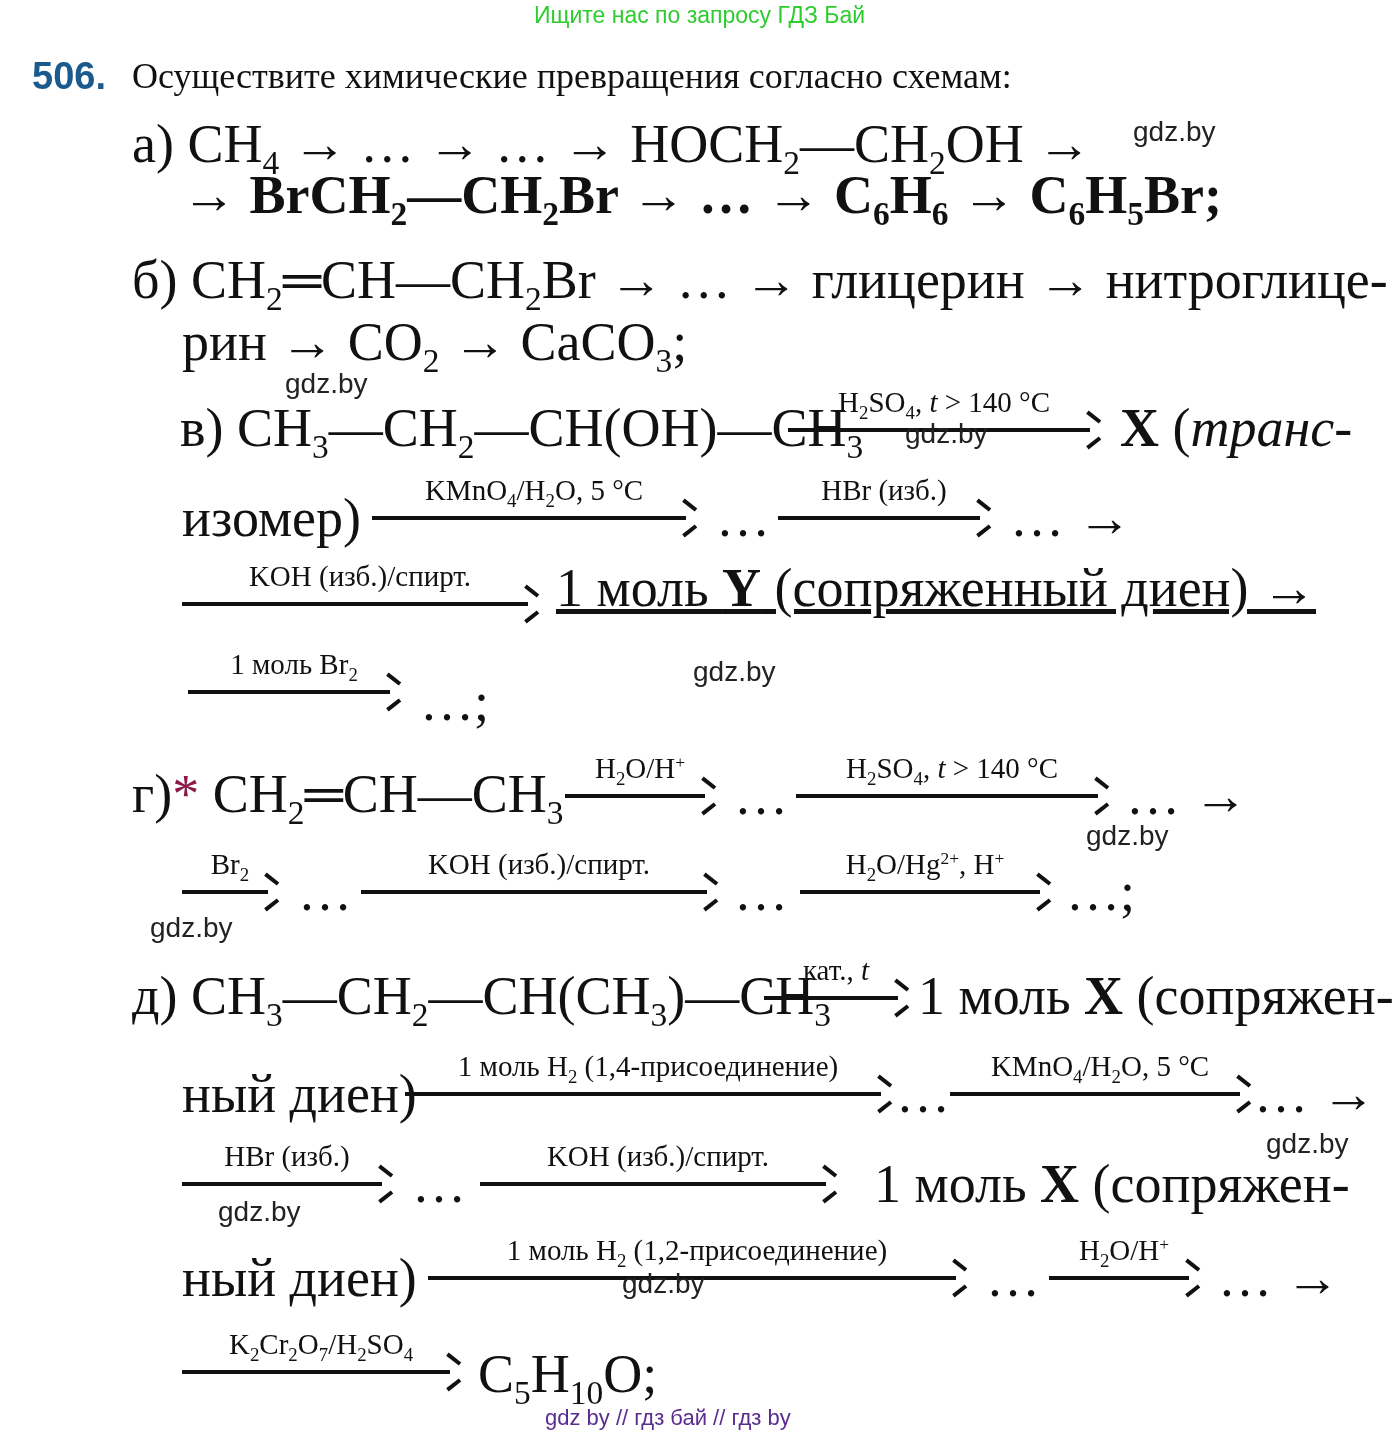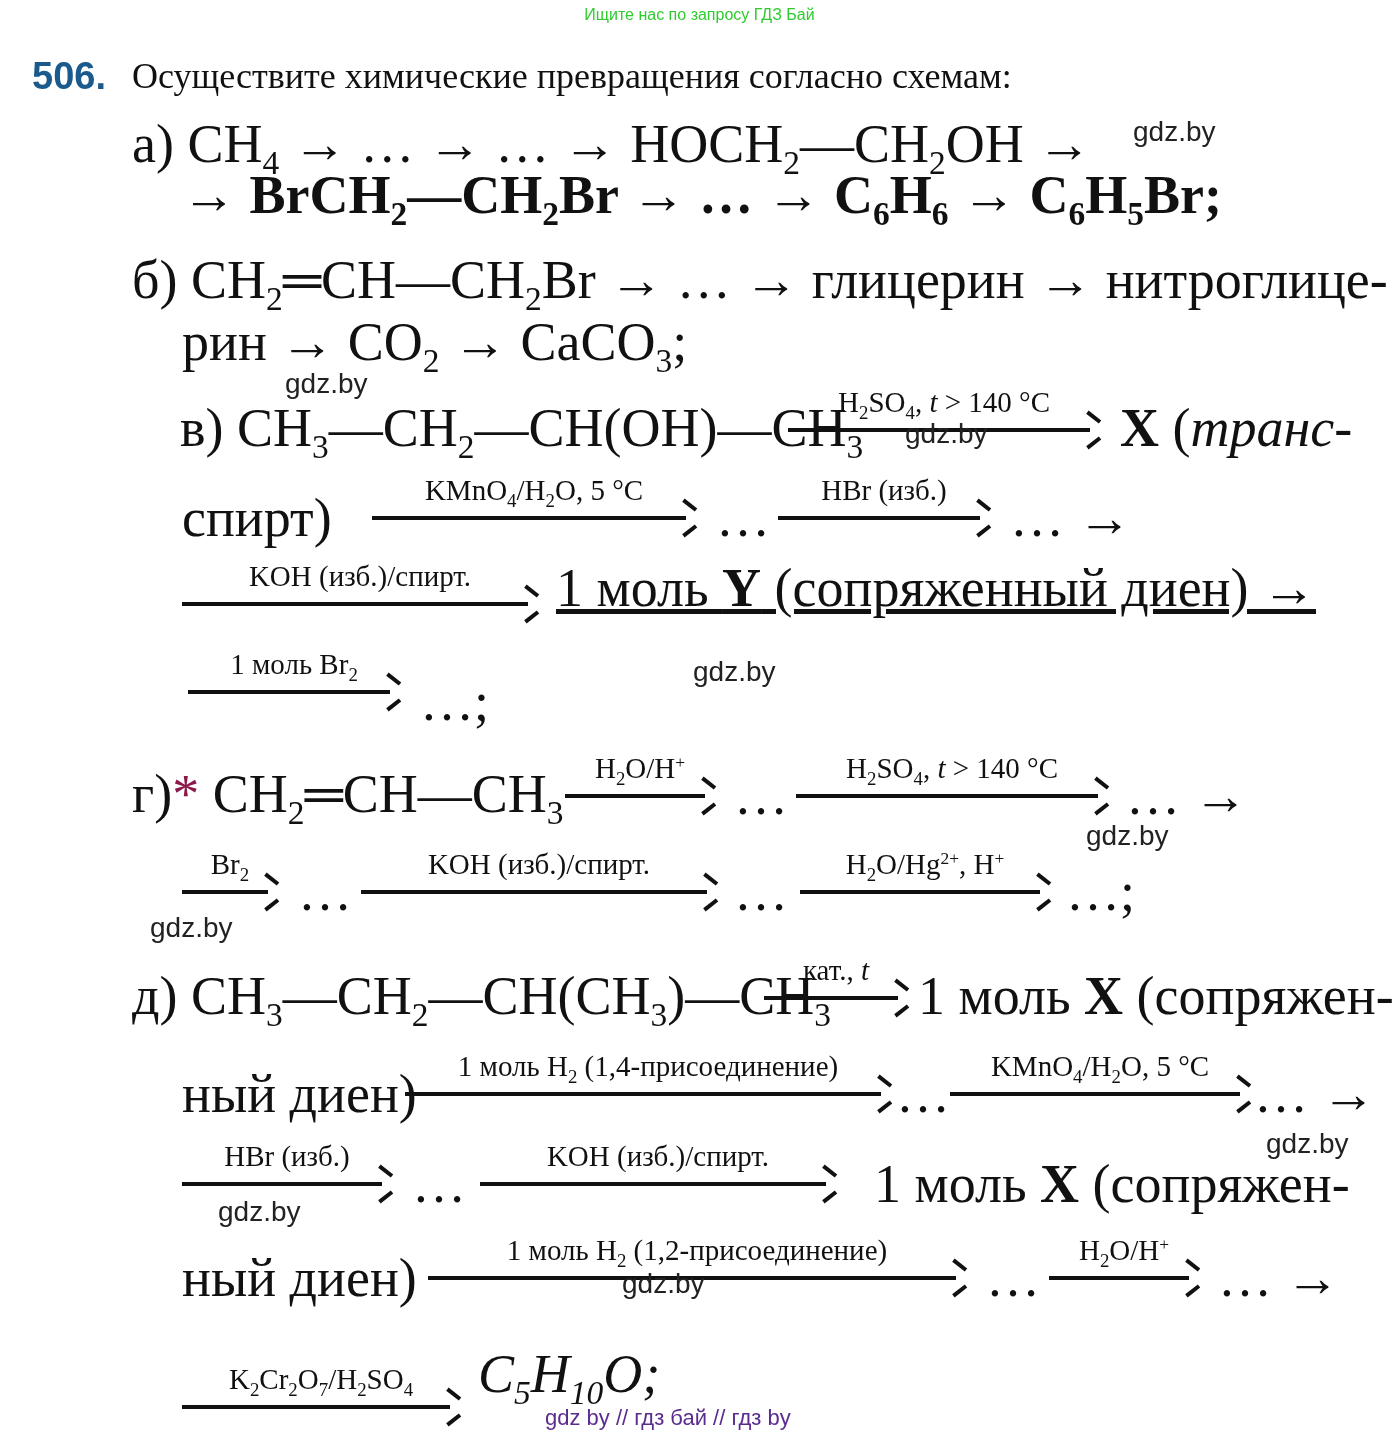--- a/index.html
+++ b/index.html
@@ -1,20 +1,20 @@
 <!DOCTYPE html>
 <html><head>
 <meta charset="utf-8">
 <style>
   html, body { margin: 0; padding: 0; background: #ffffff; }
   body { width: 1399px; height: 1436px; position: relative; overflow: hidden;
          font-family: "DejaVu Serif", "Liberation Serif", serif; color: #111; }
   .abs { position: absolute; white-space: nowrap; }
   .top-banner { left: 0; width: 1399px; top: 0; text-align: center; color: #2ecc2e;
-                font-family: "Liberation Sans", sans-serif; font-size: 16px; line-height: 30px; }
+                font-family: "Liberation Sans", sans-serif; font-size: 23px; line-height: 30px; }
   .task-number { left: 32px; top: 52px; color: #1a5a8c; font-family: "Liberation Sans", sans-serif;
                  font-weight: bold; font-size: 38px; line-height: 48px; }
   .task-title { left: 132px; top: 52px; font-size: 36px; line-height: 48px; font-family: "Liberation Serif", serif; }
   .line { font-family: "Liberation Serif", serif; font-size: 54px; line-height: 52px; }
   .line sub { font-size: 0.62em; vertical-align: -0.35em; line-height: 0; }
   .bold { font-weight: bold; }
   .ital { font-style: italic; }
   .wm { font-family: "Liberation Sans", sans-serif; font-size: 28px; color: #222; line-height: 32px; }
   .footer-wm { font-family: "Liberation Sans", sans-serif; font-size: 22px; color: #5b2c8f; line-height: 28px; }
   .star { color: #8b1a4a; }
@@ -65,21 +65,21 @@
 <div class="rxn" style="left:788px; top:398px; width:312px; height:34px;">
   <div class="lbl">H<sub>2</sub>SO<sub>4</sub>, <i>t</i> &gt; 140 °C</div>
   <div class="shaft"></div>
     <div class="head"></div>
 </div>
 <div class="abs wm" style="left:905px; top:418px;">gdz.by</div>
 <div class="abs line" style="left:1120px; top:402px;text-align:center;">
   <span class="bold">X</span> (<span class="ital">транс-</span>
 </div>
 
-<div class="abs line" style="left:182px; top:492px;">спирт)</div>
+<div class="abs line" style="left:182px; top:492px;">изомер)</div>
 <div class="rxn" style="left:372px; top:486px; width:324px; height:34px;">
   <div class="lbl">KMnO<sub>4</sub>/H<sub>2</sub>O, 5 °C</div>
   <div class="shaft"></div>
     <div class="head"></div>
 </div>
 <div class="abs line" style="left:716px; top:492px;">…</div>
 <div class="rxn" style="left:778px; top:486px; width:212px; height:34px;">
   <div class="lbl">HBr (изб.)</div>
   <div class="shaft"></div>
     <div class="head"></div>
@@ -192,22 +192,22 @@
 </div>
 <div class="abs wm" style="left:622px; top:1268px;">gdz.by</div>
 <div class="abs line" style="left:986px; top:1252px;">…</div>
 <div class="rxn" style="left:1049px; top:1246px; width:150px; height:34px;">
   <div class="lbl">H<sub>2</sub>O/H<sup>+</sup></div>
   <div class="shaft"></div>
     <div class="head"></div>
 </div>
 <div class="abs line" style="left:1218px; top:1252px;">… →</div>
 
-<div class="rxn" style="left:182px; top:1375px; width:278px; height:34px;text-decoration:underline;">
+<div class="rxn" style="left:182px; top:1340px; width:278px; height:34px;text-decoration:underline;">
   <div class="lbl">K<sub>2</sub>Cr<sub>2</sub>O<sub>7</sub>/H<sub>2</sub>SO<sub>4</sub></div>
   <div class="shaft"></div>
     <div class="head"></div>
 </div>
-<div class="abs line" style="left:478px; top:1348px;font-style:italic;">
+<div class="abs line" style="left:478px; top:1348px;">
   C<sub>5</sub>H<sub>10</sub>O;
 </div>
 
 <div class="abs footer-wm" style="left:545px; top:1404px;">gdz by  //  гдз бай  //  гдз by</div>
 
 </body></html>

